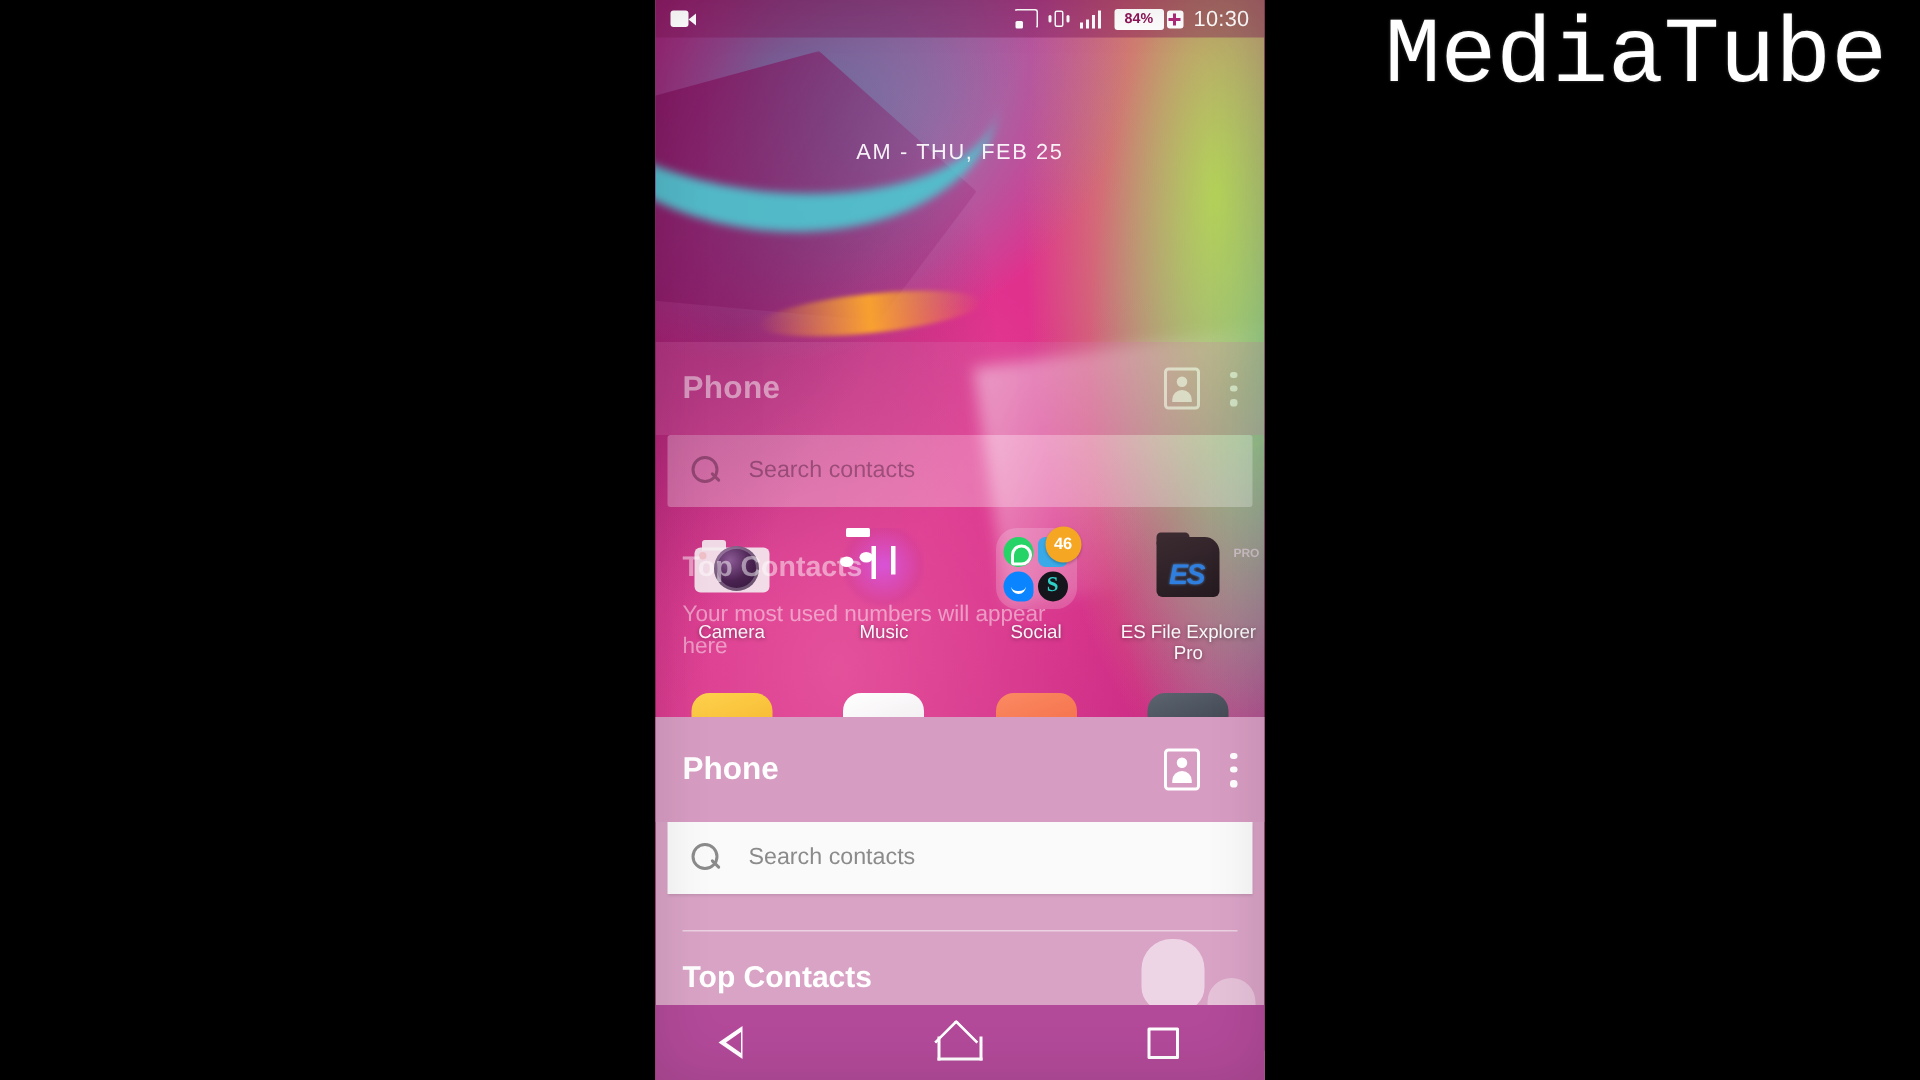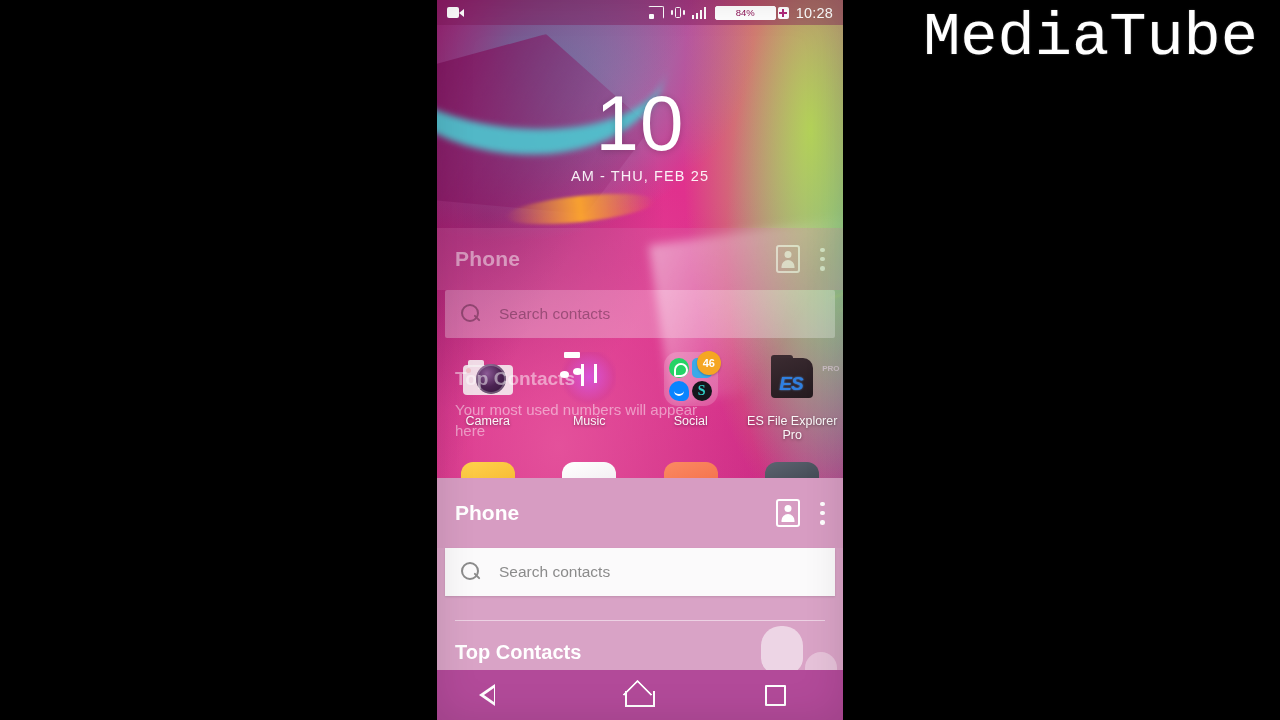--- a/index.html
+++ b/index.html
@@ -95,22 +95,22 @@
   .icon-vib { width:14px; height:13px; position:relative; }
   .icon-vib .body { position:absolute; left:4px; top:1px; width:6px; height:11px;
     border:1.6px solid #fff; border-radius:1.5px; }
   .icon-vib .w { position:absolute; top:4px; width:2px; height:5px; background:#fff; border-radius:1px;}
   .icon-vib .wl { left:0; } .icon-vib .wr { right:0; }
   .icon-sig { width:16px; height:13px; display:flex; align-items:flex-end; gap:1.4px; }
   .icon-sig i { display:block; width:2.6px; background:#fff; }
   .icon-sig i:nth-child(1){height:4px;} .icon-sig i:nth-child(2){height:6.5px;}
   .icon-sig i:nth-child(3){height:9px;} .icon-sig i:nth-child(4){height:12px;}
   .batt { display:flex; align-items:center; gap:2px; }
-  .batt-body { border:1.6px solid #fff; border-radius:2px; padding:0 20px;
-    font-size:9.5px; line-height:12px; font-weight:400; color:#8e1458; background:#fff; }
+  .batt-body { border:1.6px solid #fff; border-radius:2px; padding:0 6px;
+    font-size:9.5px; line-height:12px; font-weight:700; color:#8e1458; background:#fff; }
   .batt-chg { width:11px; height:12px; background:#fff; border-radius:2px; position:relative; }
   .batt-chg::before, .batt-chg::after { content:""; position:absolute; background:#b02a7a; }
   .batt-chg::before { left:4.5px; top:2px; width:2px; height:8px; }
   .batt-chg::after { left:1.5px; top:5px; width:8px; height:2px; }
 
   
   .clock { position: absolute; left:0; top:86px; width:406px; text-align:center; z-index: 12; }
   .clock .h, .clock .m {
     font-size: 78px; line-height: 74px; color:#fff; font-weight: 300;
     font-family:"Liberation Sans", sans-serif; letter-spacing: 1px;
@@ -297,26 +297,25 @@
         <span class="icon-sig">
             <i></i>
             <i></i>
             <i></i>
             <i></i>
           </span>
         <span class="batt">
           <span class="batt-body">84%</span>
           <span class="batt-chg"></span>
         </span>
-        <span class="sb-time">10:28</span>
+        <span class="sb-time">10:30</span>
       </div>
     </div>
 
     <div class="clock">
-      <div class="h">10</div>
       <div class="date">AM - THU, FEB 25</div>
     </div>
 
     <div class="appgrid">
 
       <div class="app">
         <div class="glyph ic-cam">
           <span class="top"></span>
             <span class="body"></span>
             <span class="flash"></span>

